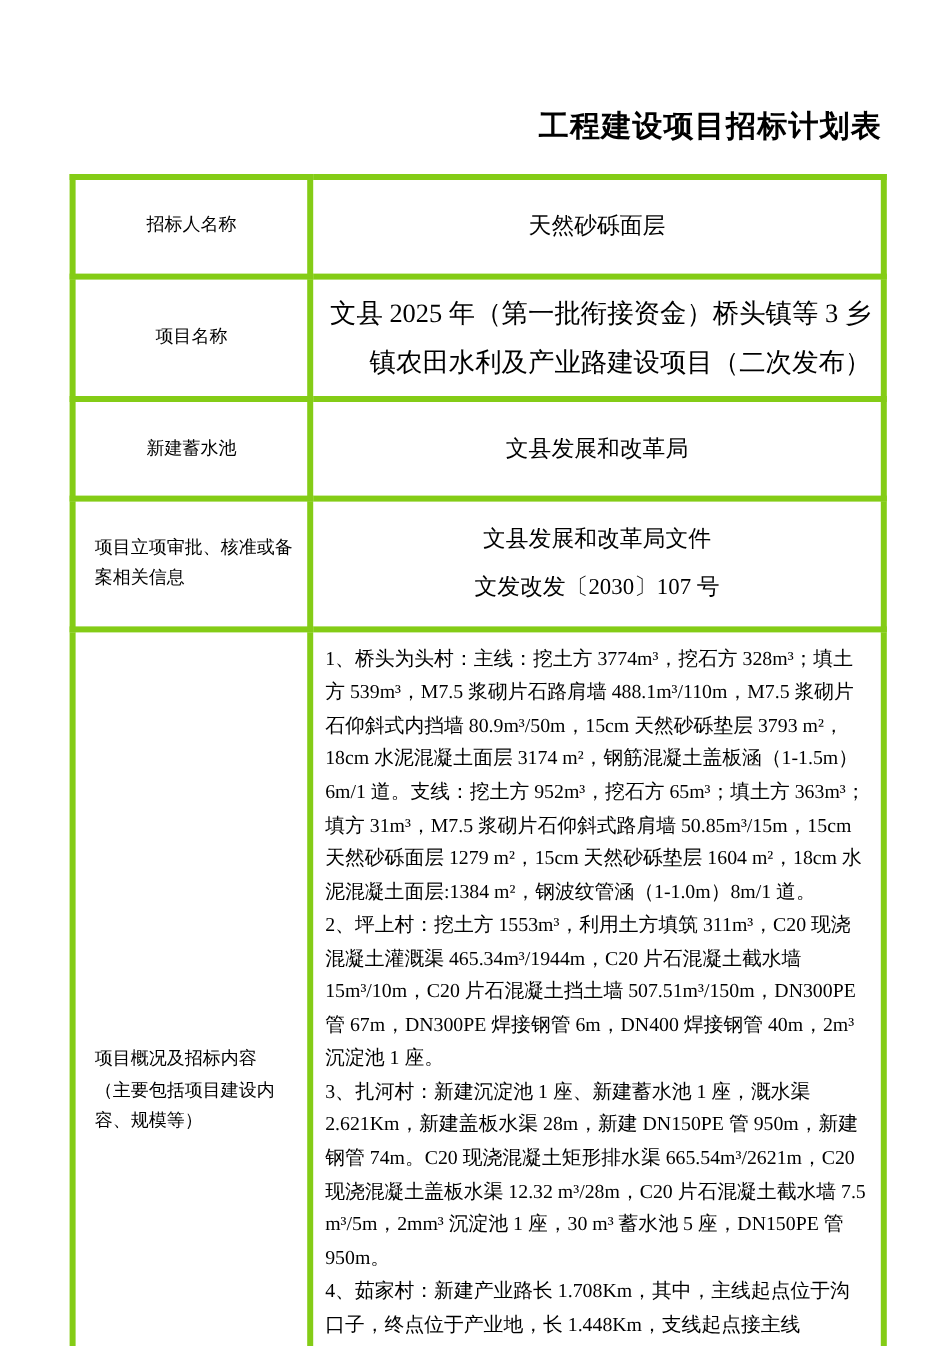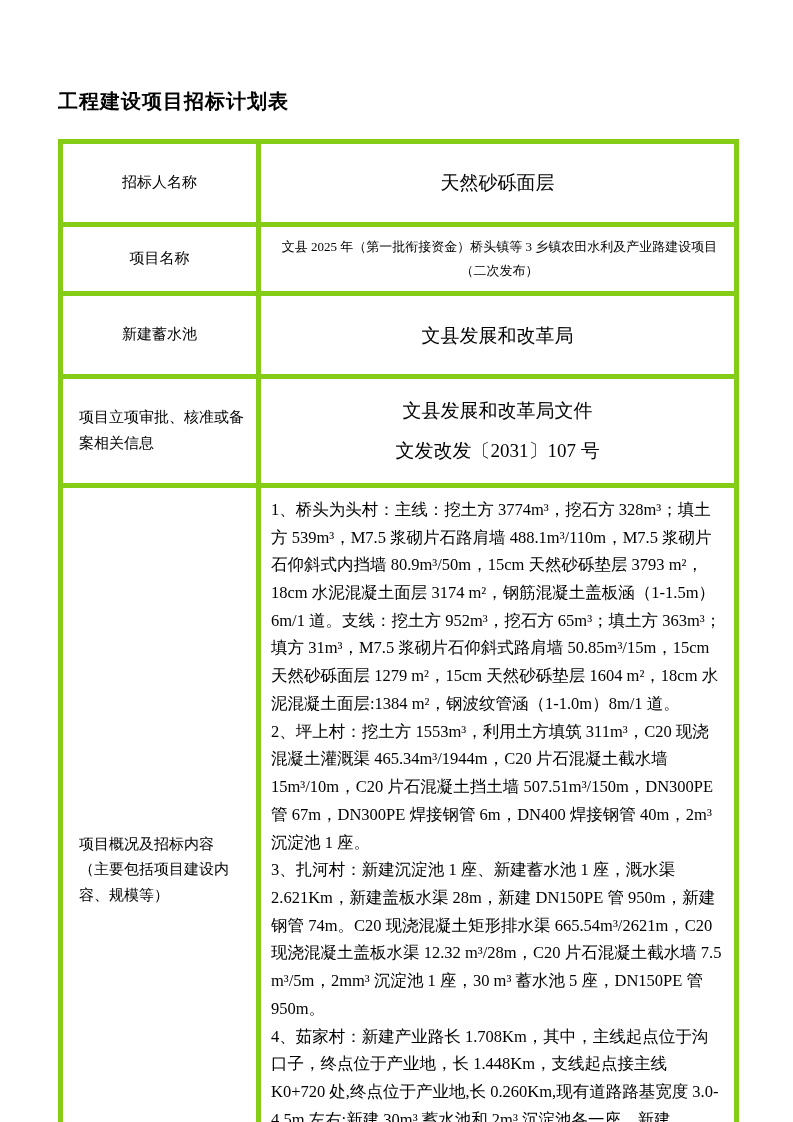--- a/index.html
+++ b/index.html
@@ -14,22 +14,22 @@
     color: #000000;
   }
   .page {
     position: relative;
     width: 793px;
     min-height: 1122px;
     box-sizing: border-box;
     padding: 88px 58px 10px 58px;
   }
   .doc-title {
-    text-align: left;
-    font-size: 20px;
+    text-align: right;
+    font-size: 25px;
     font-weight: bold;
     letter-spacing: 1px;
     margin: 0 0 24px 0;
     font-family: "Liberation Sans", "DejaVu Sans", sans-serif;
   }
   table.main {
     width: 676px;
     margin: 0 auto;
     border-collapse: collapse;
     table-layout: fixed;
@@ -48,22 +48,22 @@
   td.label.multi {
     text-align: left;
     padding-left: 16px;
   }
   td.value {
     text-align: center;
     font-size: 19px;
     line-height: 1.85;
   }
   td.value.left {
-    text-align: center;
-    font-size: 13px;
+    text-align: right;
+    font-size: 22px;
     padding-left: 12px;
     padding-right: 8px;
   }
   td.value.block {
     font-size: 19px;
     line-height: 2.1;
     padding-top: 12px;
     padding-bottom: 12px;
   }
   .row-tall { height: 62px; }
@@ -111,21 +111,21 @@
         <td class="value left">文县 2025 年（第一批衔接资金）桥头镇等 3 乡镇农田水利及产业路建设项目（二次发布）</td>
       </tr>
       <tr>
         <td class="label row-tall">新建蓄水池</td>
         <td class="value row-tall">文县发展和改革局</td>
       </tr>
       <tr>
         <td class="label multi vcenter-label">项目立项审批、核准或备案相关信息</td>
         <td class="value block">
           <div>文县发展和改革局文件</div>
-          <div>文发改发〔2031〕107 号</div>
+          <div>文发改发〔2030〕107 号</div>
         </td>
       </tr>
       <tr>
         <td class="label vcenter-label">
           <span class="label-wrap">项目概况及招标内容（主要包括项目建设内容、规模等）</span>
         </td>
         <td class="content-cell">
           <p>1、桥头为头村：主线：挖土方 3774m³，挖石方 328m³；填土方 539m³，M7.5 浆砌片石路肩墙 488.1m³/110m，M7.5 浆砌片石仰斜式内挡墙 80.9m³/50m，15cm 天然砂砾垫层 3793 m²，18cm 水泥混凝土面层 3174 m²，钢筋混凝土盖板涵（1-1.5m）6m/1 道。支线：挖土方 952m³，挖石方 65m³；填土方 363m³；填方 31m³，M7.5 浆砌片石仰斜式路肩墙 50.85m³/15m，15cm 天然砂砾面层 1279 m²，15cm 天然砂砾垫层 1604 m²，18cm 水泥混凝土面层:1384 m²，钢波纹管涵（1-1.0m）8m/1 道。</p>
           <p>2、坪上村：挖土方 1553m³，利用土方填筑 311m³，C20 现浇混凝土灌溉渠 465.34m³/1944m，C20 片石混凝土截水墙 15m³/10m，C20 片石混凝土挡土墙 507.51m³/150m，DN300PE 管 67m，DN300PE 焊接钢管 6m，DN400 焊接钢管 40m，2m³ 沉淀池 1 座。</p>
           <p>3、扎河村：新建沉淀池 1 座、新建蓄水池 1 座，溉水渠 2.621Km，新建盖板水渠 28m，新建 DN150PE 管 950m，新建钢管 74m。C20 现浇混凝土矩形排水渠 665.54m³/2621m，C20 现浇混凝土盖板水渠 12.32 m³/28m，C20 片石混凝土截水墙 7.5 m³/5m，2mm³ 沉淀池 1 座，30 m³ 蓄水池 5 座，DN150PE 管 950m。</p>

